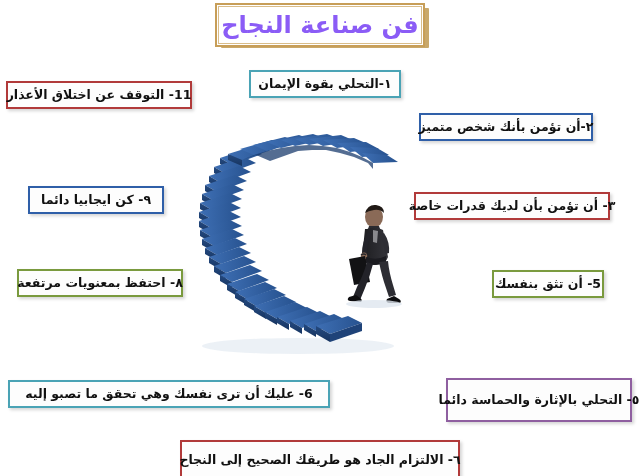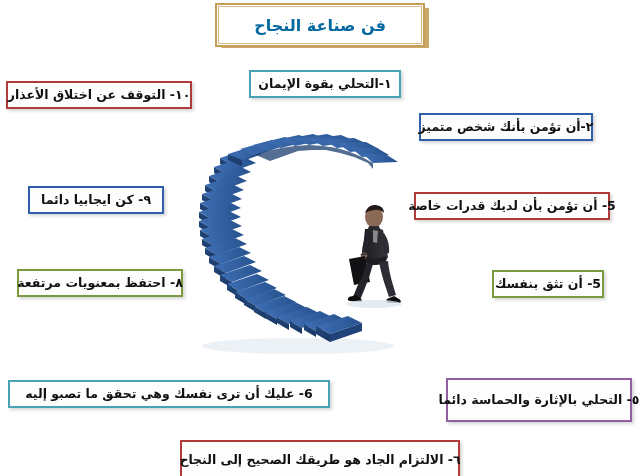--- a/index.html
+++ b/index.html
@@ -51,23 +51,23 @@
     width: 100%;
     height: 100%;
     border: 1px solid #d9bd8a;
     box-sizing: border-box;
     display: flex;
     align-items: center;
     justify-content: center;
     background: #ffffff;
   }
   .title-text {
-    font-size: 16px;
+    font-size: 24px;
     font-weight: bold;
-    color: #0369a1;
+    color: #8b5cf6;
     letter-spacing: 0px;
     white-space: nowrap;
   }
 
   
   .item {
     position: absolute;
     background: #fdfdfd;
     border-width: 2px;
     border-style: solid;
@@ -241,38 +241,38 @@
   </div>
 
   <div id="items-layer">
       <div class="item" style="left: 242px; top: 70px; width: 152px; height: 28px; border-color: rgb(74, 163, 181); margin-left: 7px;">
         <span>١-التحلي بقوة الإيمان</span>
       </div>
       <div class="item" style="left: 419px; top: 113px; width: 174px; height: 28px; border-color: rgb(47, 95, 168); justify-content: center;">
         <span>٢-أن تؤمن بأنك شخص متميز</span>
       </div>
       <div class="item" style="left: 414px; top: 192px; width: 196px; height: 28px; border-color: rgb(177, 58, 58);">
-        <span>5- أن تؤمن بأن لديك قدرات خاصة</span>
+        <span>٣- أن تؤمن بأن لديك قدرات خاصة</span>
       </div>
       <div class="item" style="left: 492px; top: 270px; width: 112px; height: 28px; border-color: rgb(122, 154, 62);">
         <span>5- أن تثق بنفسك</span>
       </div>
       <div class="item" style="left: 446px; top: 378px; width: 186px; height: 44px; border-color: rgb(143, 95, 160);">
         <span>٥- التحلي بالإثارة والحماسة دائما</span>
       </div>
       <div class="item" style="left: 180px; top: 440px; width: 280px; height: 40px; border-color: rgb(177, 58, 58);">
         <span>٦- الالتزام الجاد هو طريقك الصحيح إلى النجاح</span>
       </div>
       <div class="item" style="left: 8px; top: 380px; width: 322px; height: 28px; border-color: rgb(74, 163, 181);">
         <span>6- عليك أن ترى نفسك وهي تحقق ما تصبو إليه</span>
       </div>
       <div class="item" style="left: 17px; top: 269px; width: 166px; height: 28px; border-color: rgb(122, 154, 62);">
         <span>٨- احتفظ بمعنويات مرتفعة</span>
       </div>
       <div class="item" style="left: 28px; top: 168px; width: 136px; height: 28px; border-color: rgb(47, 95, 168); margin-top: 18px;">
         <span>٩- كن ايجابيا دائما</span>
       </div>
       <div class="item" style="left: 6px; top: 81px; width: 186px; height: 28px; border-color: rgb(177, 58, 58);">
-        <span>١٠- التوقف عن اختلاق الأعذار</span>
+        <span>11- التوقف عن اختلاق الأعذار</span>
       </div>
     </div>
 
 </div>
 
 </body></html>

